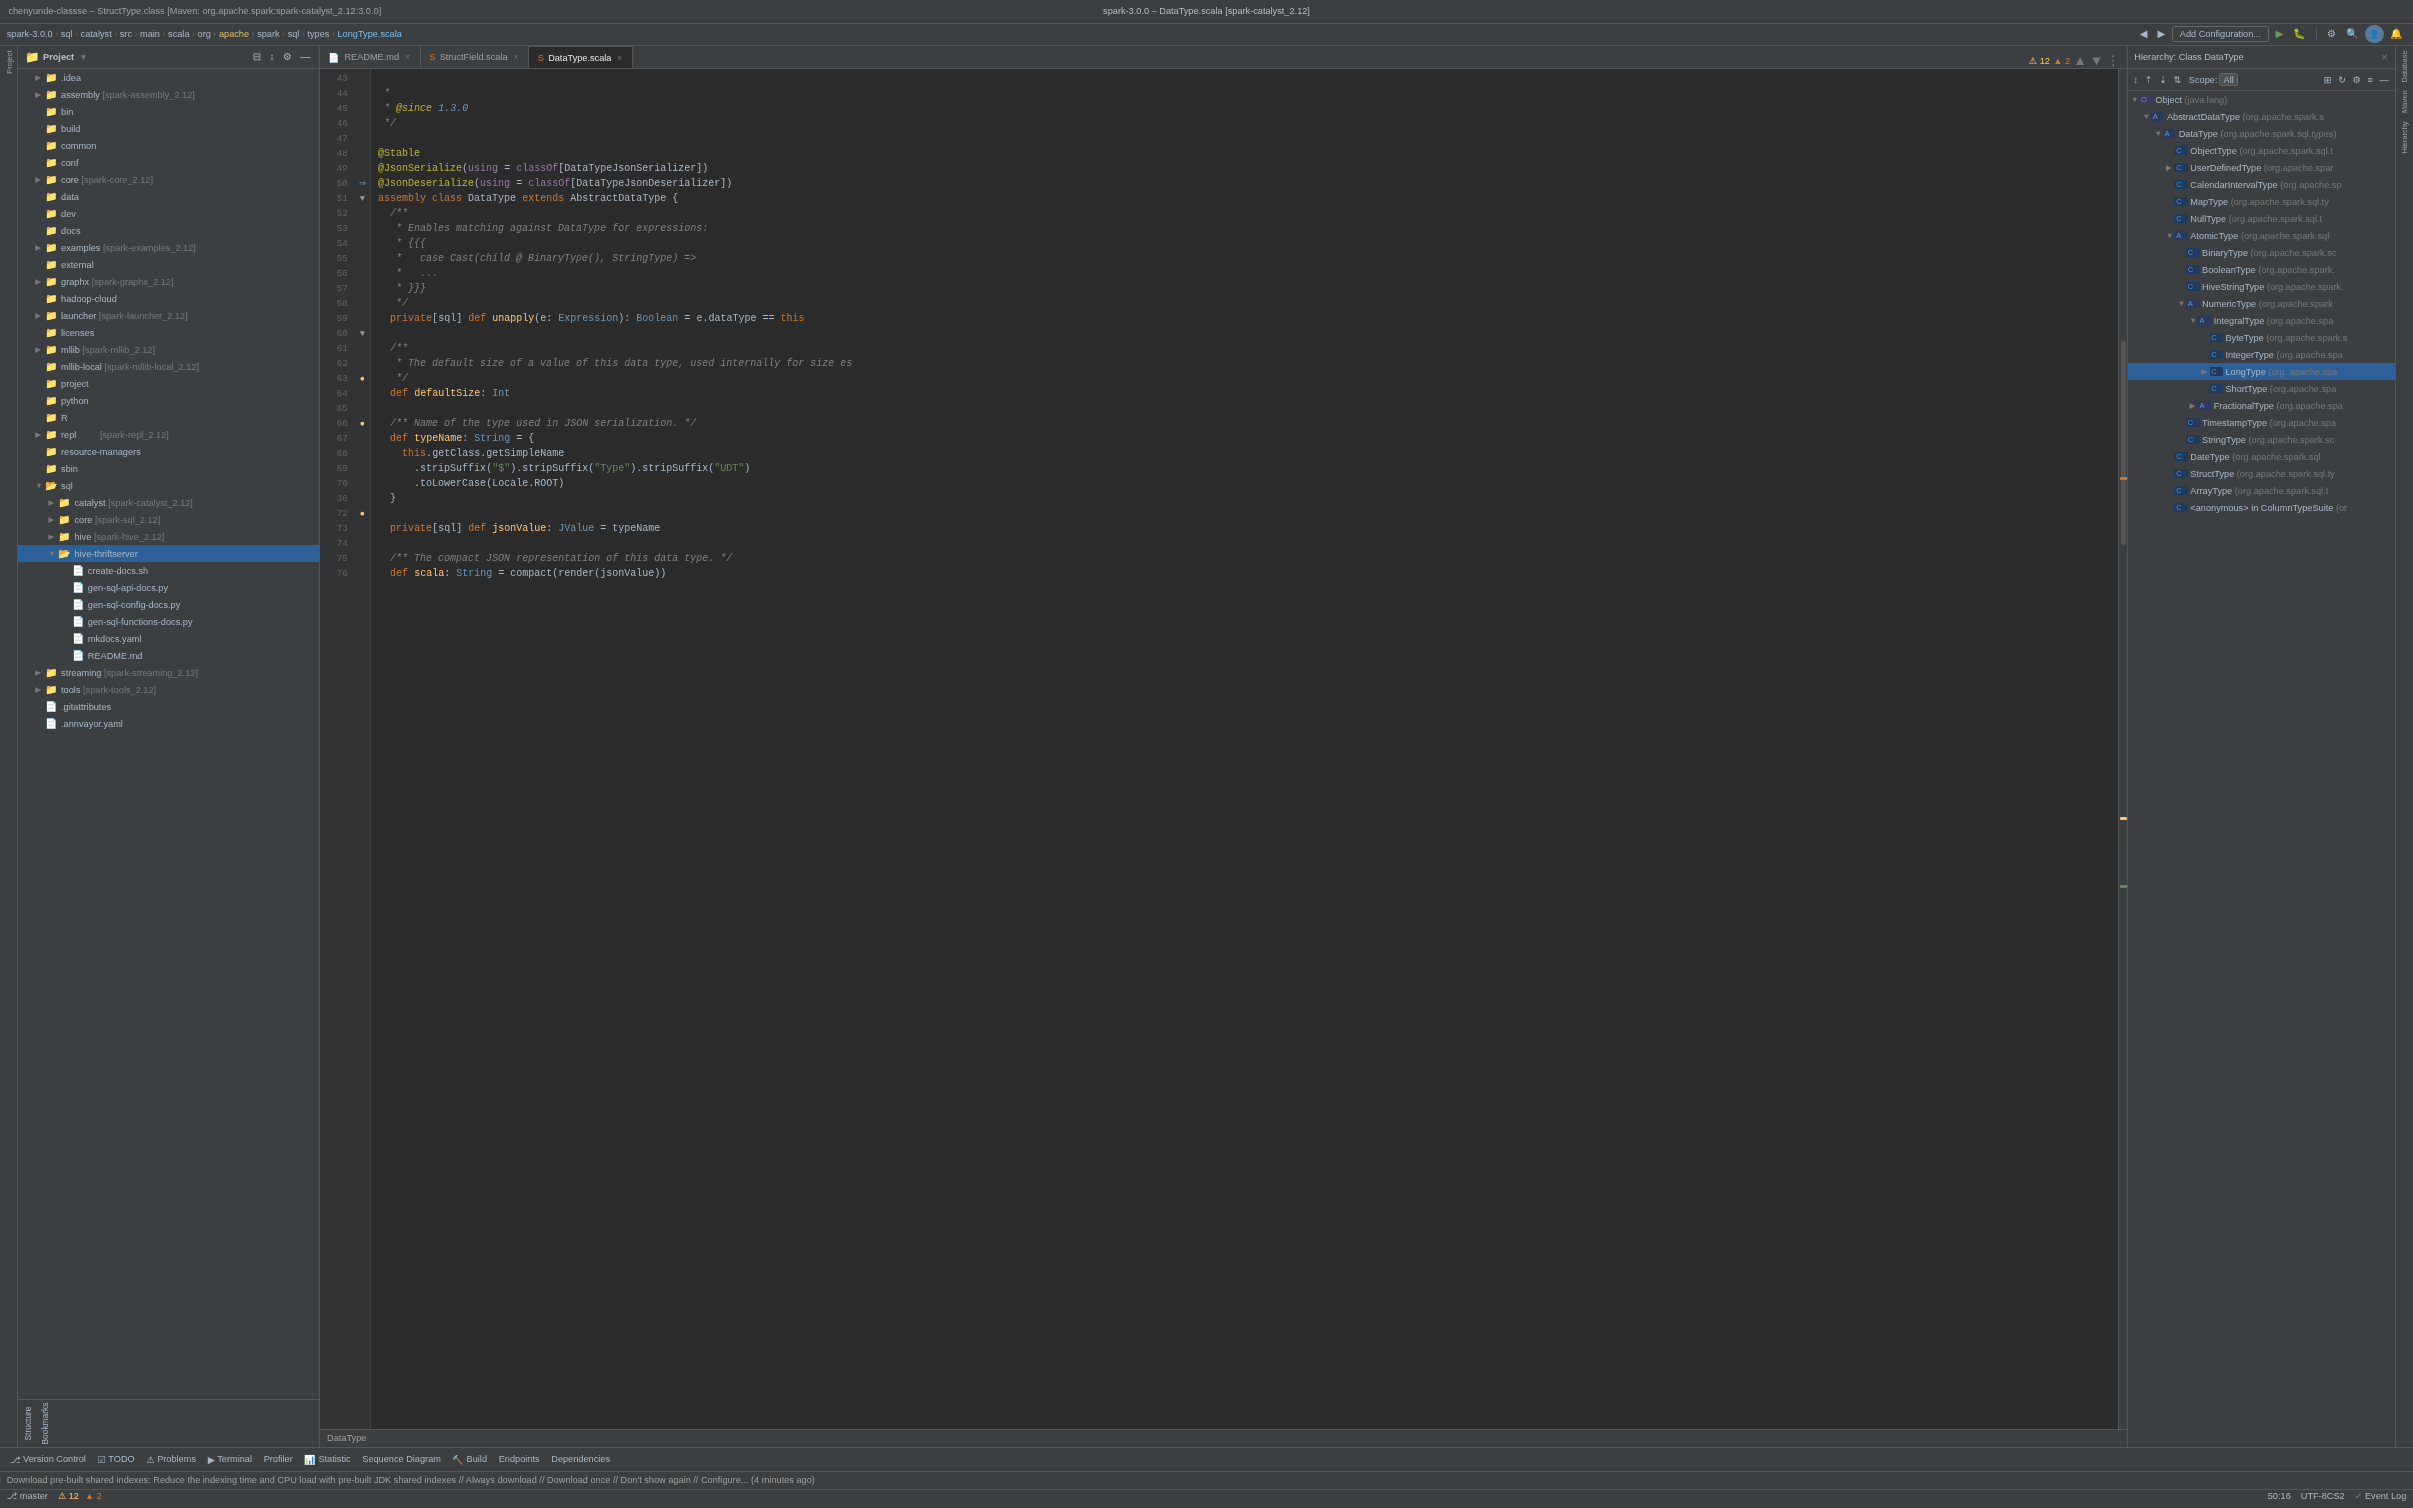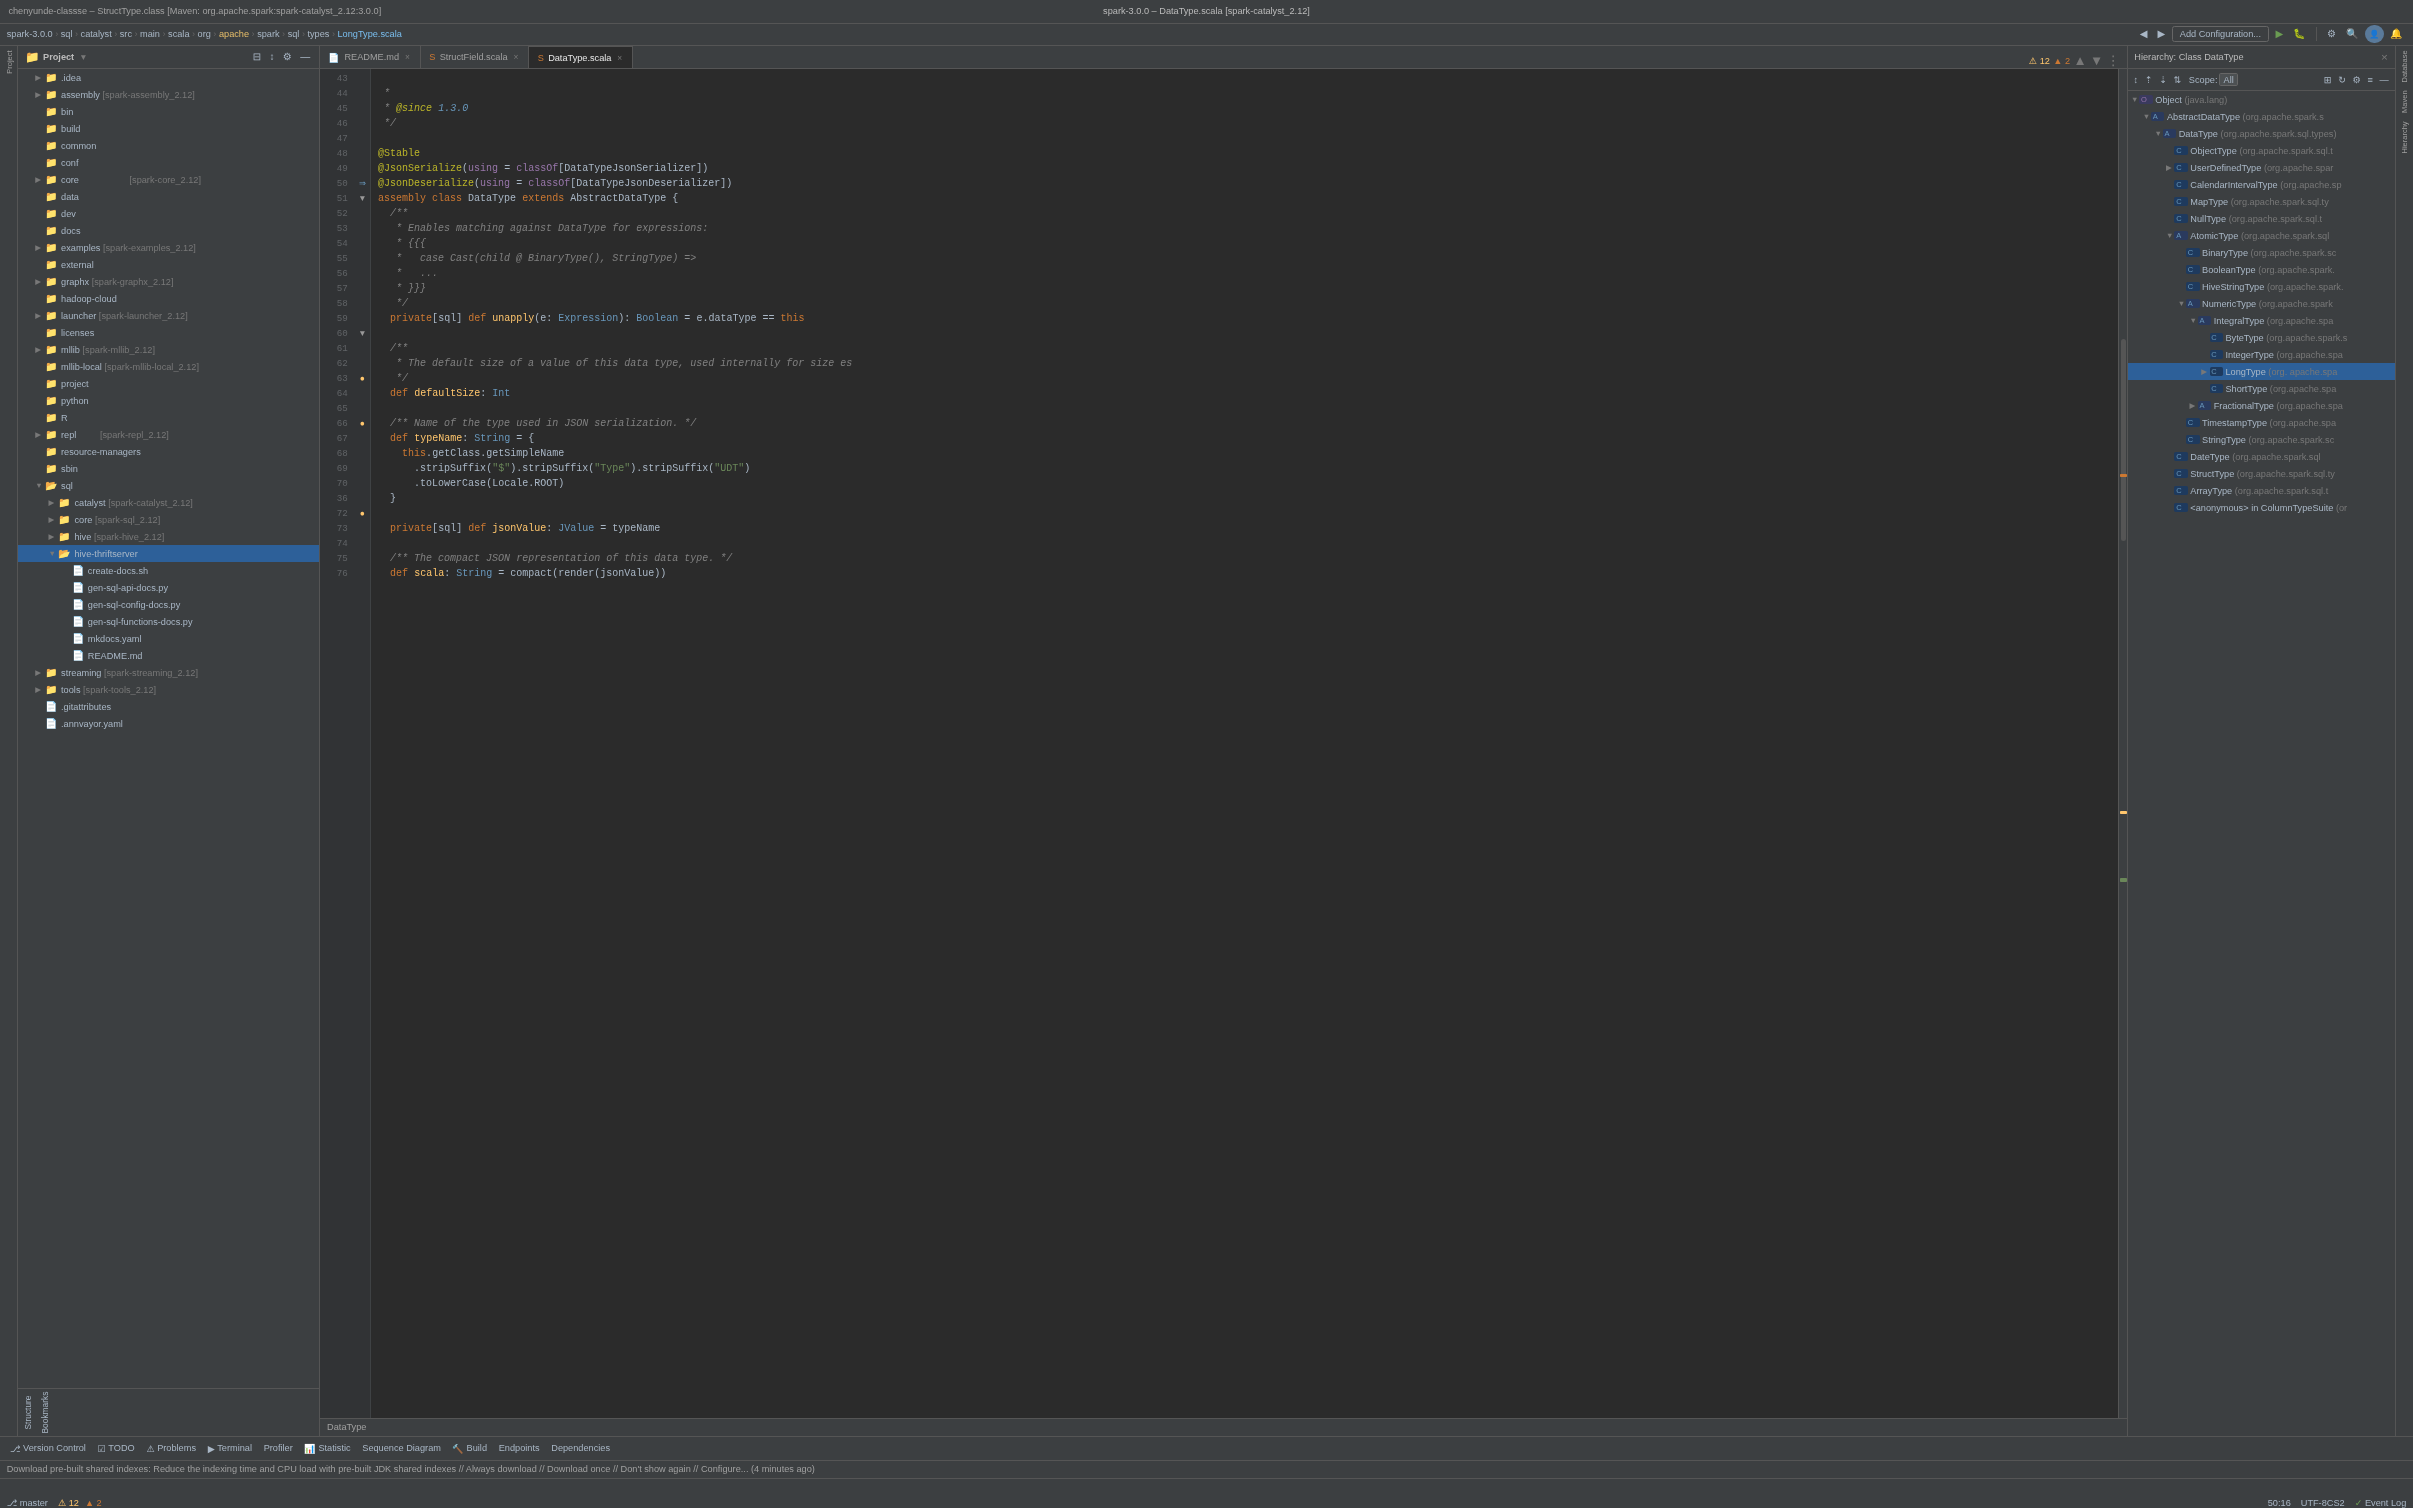--- a/index.html
+++ b/index.html
@@ -308,23 +308,23 @@
     .h-item.selected { background: #2d6099; }
     .h-item-label { font-size: 9.2px; color: #a9b7c6; }
     .h-item-pkg { font-size: 9.2px; color: #787878; }
     .h-indent { display: inline-block; width: 11.7px; flex-shrink: 0; }
     .h-arrow { width: 8.4px; flex-shrink: 0; color: #787878; font-size: 7.5px; }
     .h-icon { width: 13.4px; flex-shrink: 0; margin-right: 2.5px; font-size: 9.2px; }
 
     
     .status-bar {
       background: #3c3f41;
-      height: 30px;
-      display: flex;
-      align-items: flex-end;
+      height: 19px;
+      display: flex;
+      align-items: flex-start;
       padding: 0 6.7px;
       border-top: 0.8px solid #555;
       flex-shrink: 0;
       gap: 13.4px;
       font-size: 9.2px;
     }
     .status-item {
       color: #a9b7c6;
       cursor: pointer;
       white-space: nowrap;
@@ -487,21 +487,21 @@
       <div class="tree-item">
         <span class="tree-indent"></span>
         <span class="tree-arrow" style="visibility:hidden;">▶</span>
         <span class="tree-icon folder-icon">📁</span>
         <span class="tree-label">conf</span>
       </div>
       <div class="tree-item">
         <span class="tree-indent"></span>
         <span class="tree-arrow">▶</span>
         <span class="tree-icon folder-icon">📁</span>
-        <span class="tree-label">core <span style="color:#787878;margin-left:48px;">[spark-core_2.12]</span></span>
+        <span class="tree-label">core <span style="color:#787878;">[spark-core_2.12]</span></span>
       </div>
       <div class="tree-item">
         <span class="tree-indent"></span>
         <span class="tree-arrow" style="visibility:hidden;">▶</span>
         <span class="tree-icon folder-icon">📁</span>
         <span class="tree-label">data</span>
       </div>
       <div class="tree-item">
         <span class="tree-indent"></span>
         <span class="tree-arrow" style="visibility:hidden;">▶</span>

